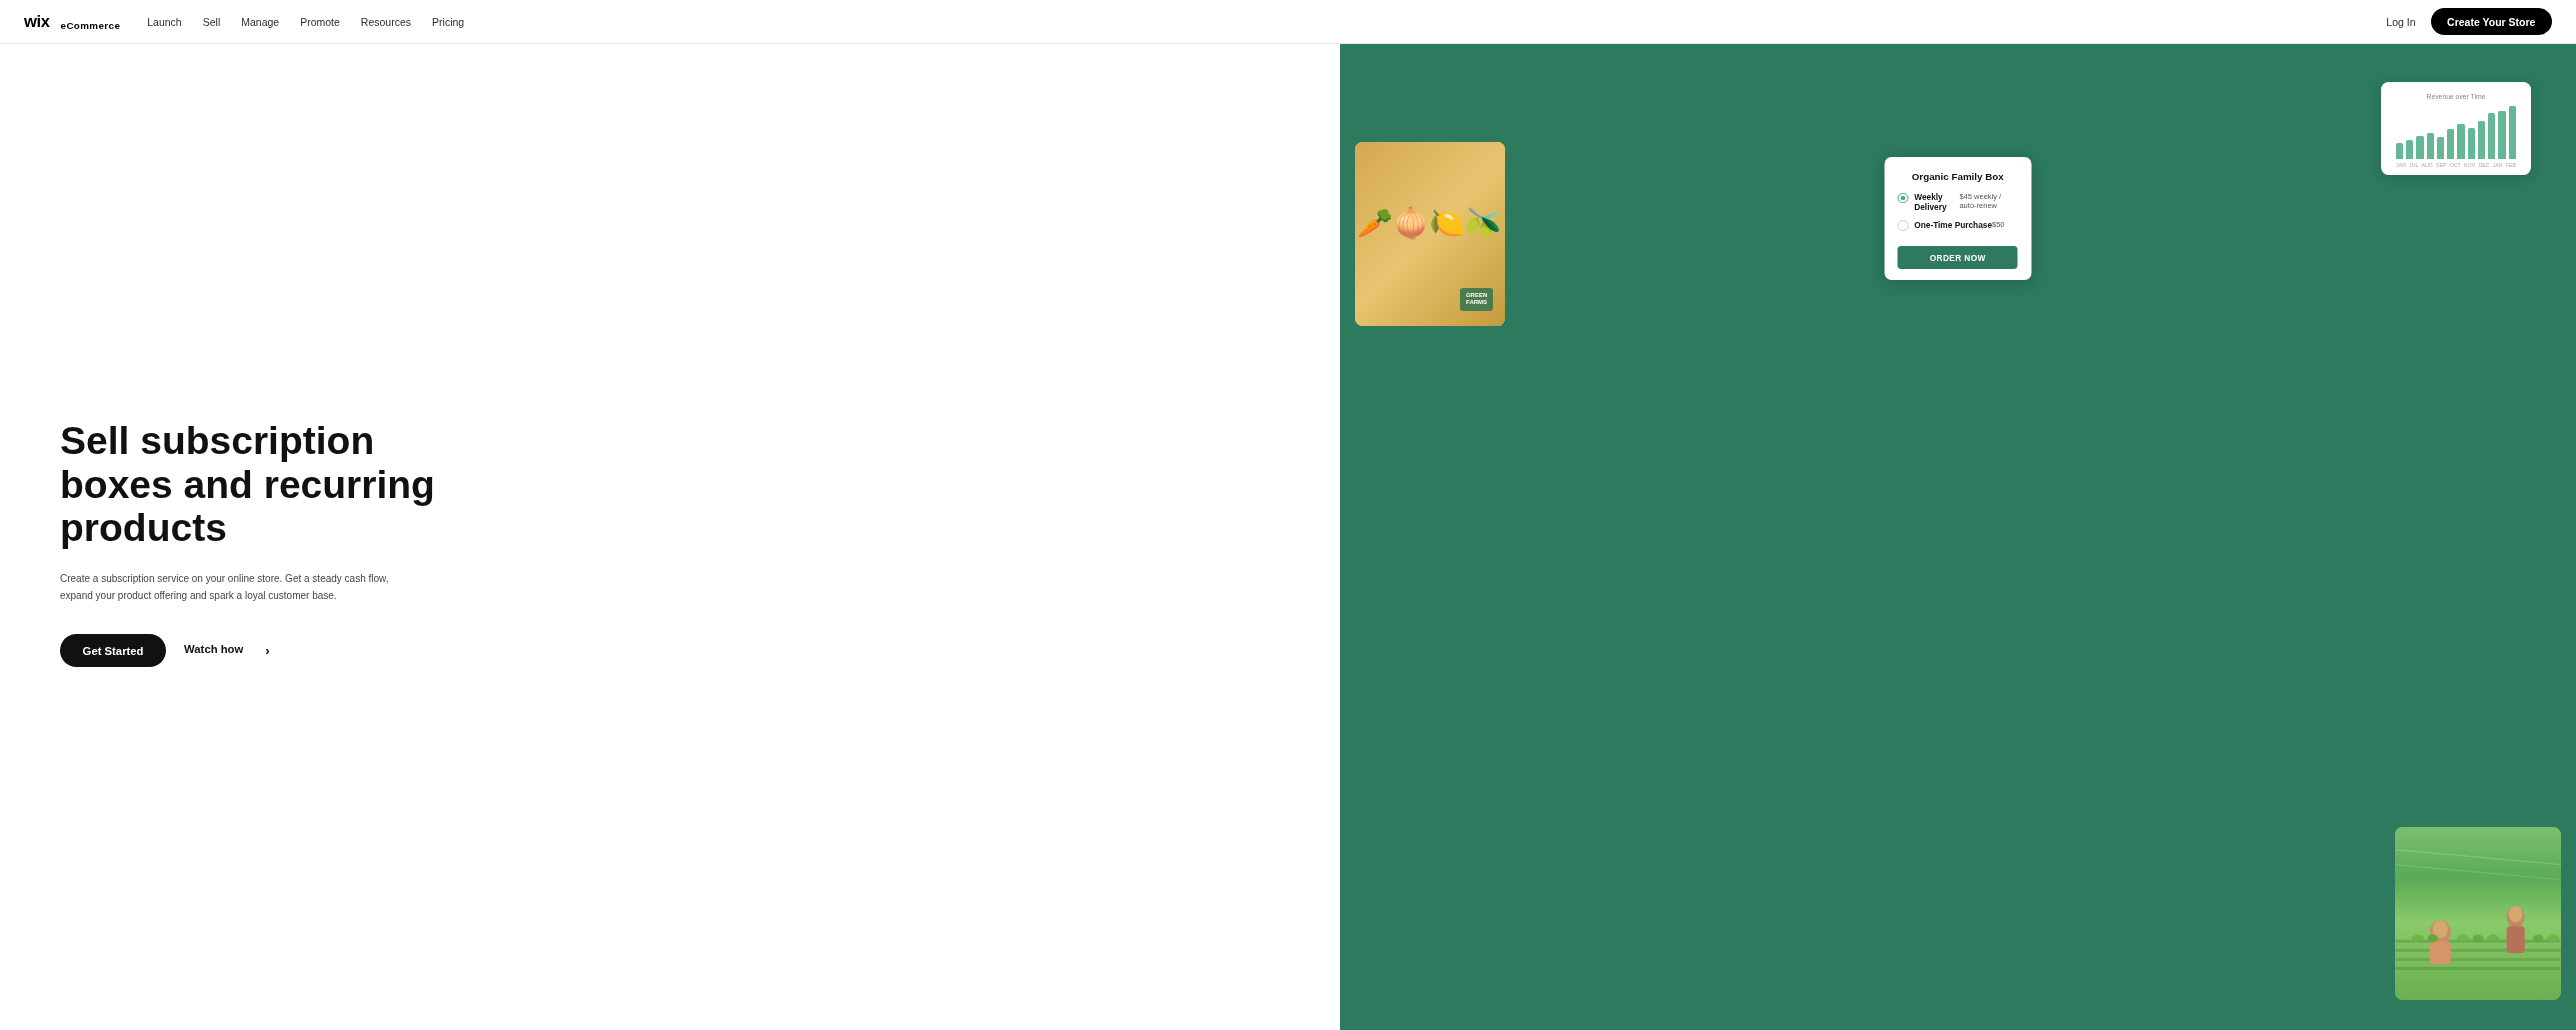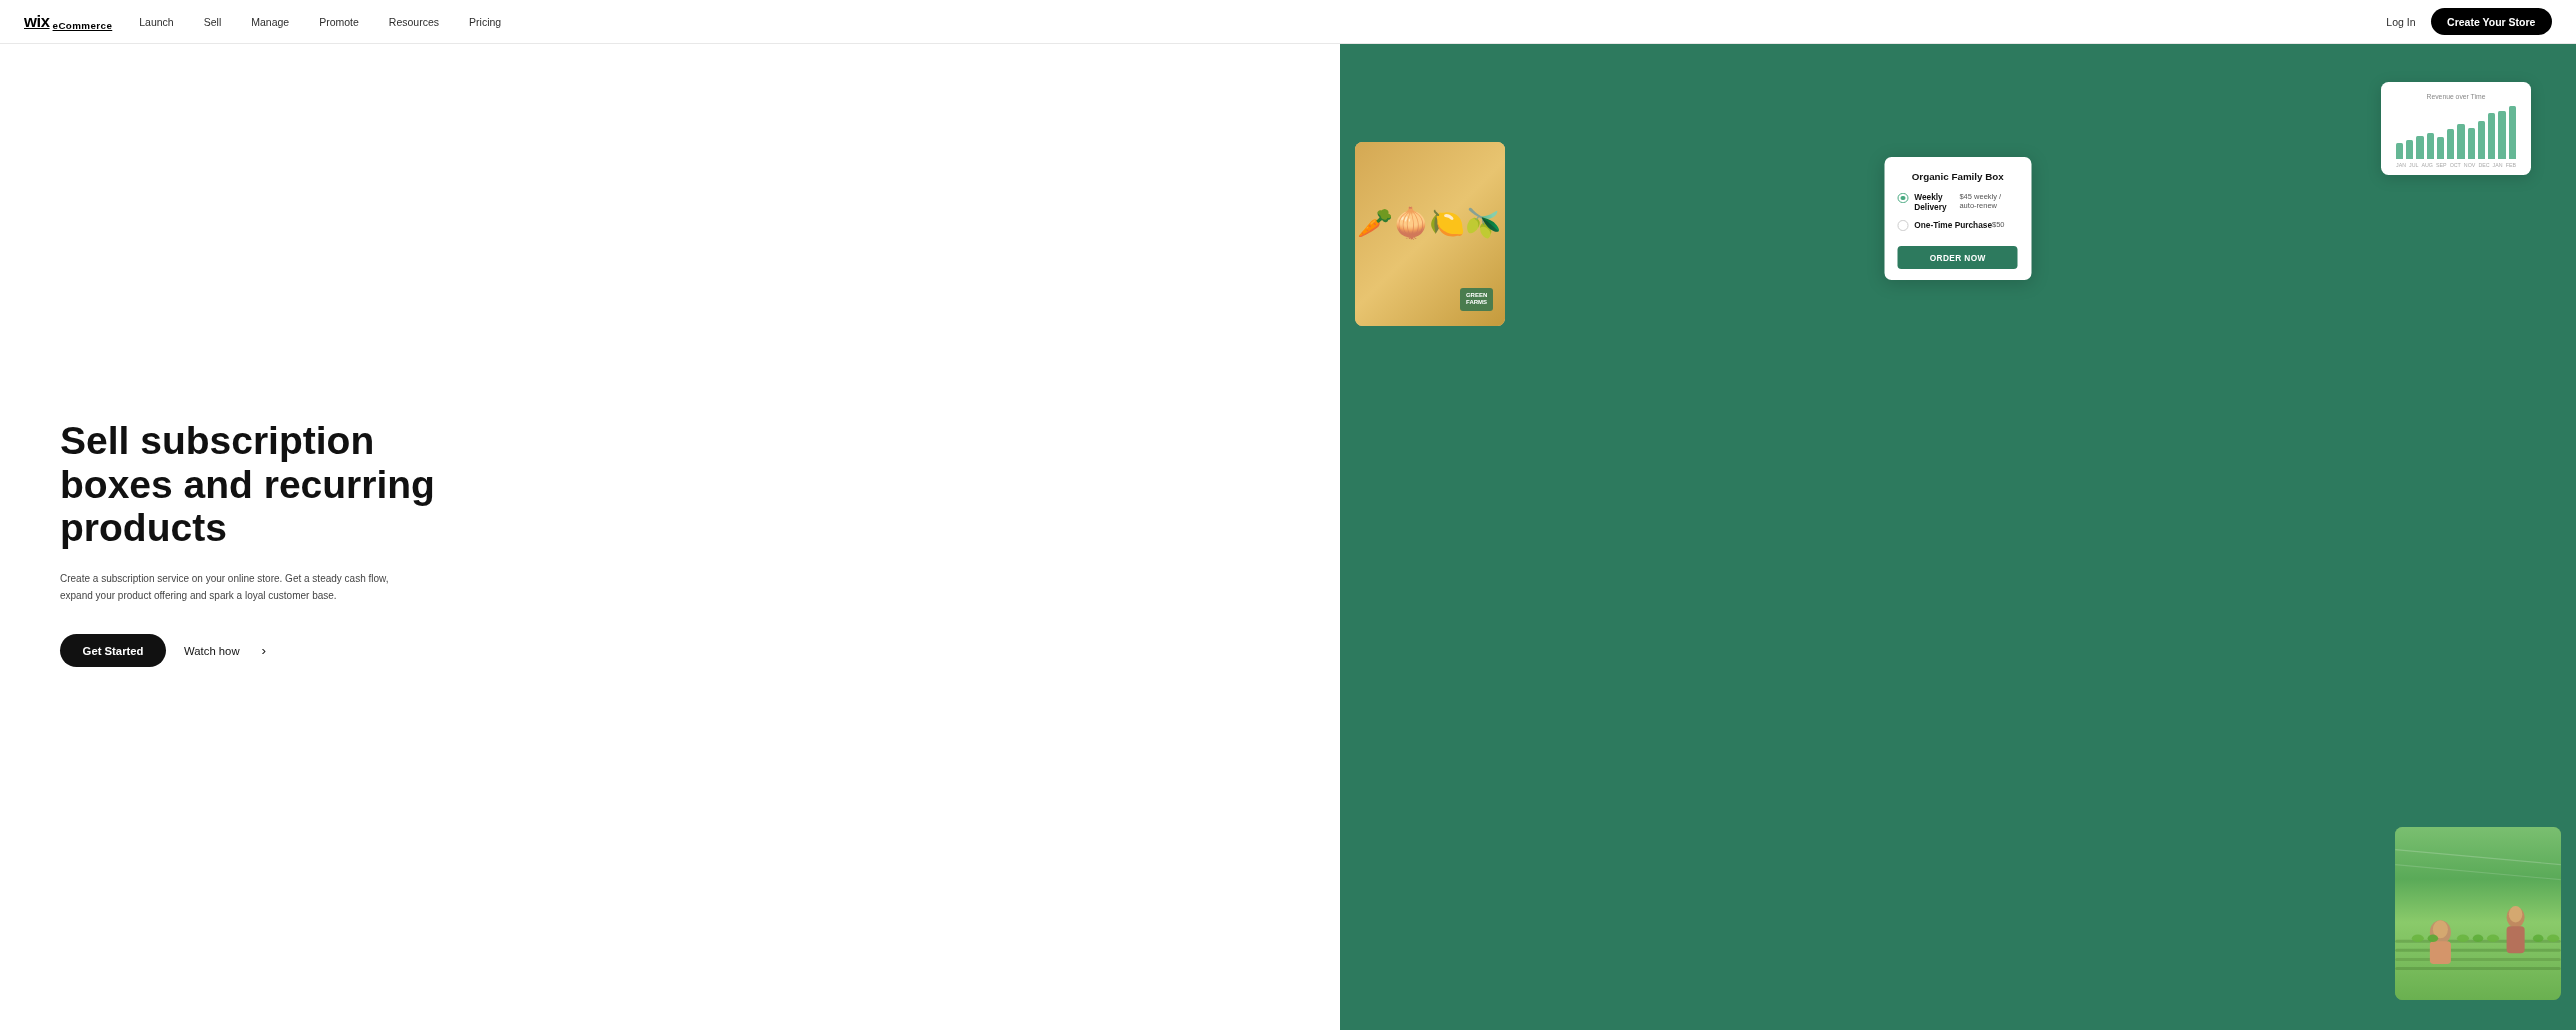--- a/index.html
+++ b/index.html
@@ -25,22 +25,21 @@
 
     .nav-left {
       display: flex;
       align-items: center;
       gap: 27px;
     }
 
     .logo {
       display: flex;
       align-items: center;
-      gap: 0;
-      text-decoration: underline;
+      gap: 8px;
     }
 
     .logo-wix {
       font-size: 16.6px;
       font-weight: 700;
       color: #000;
       letter-spacing: -0.4px;
     }
 
     .logo-ecommerce {
@@ -49,21 +48,21 @@
       color: #000;
       letter-spacing: 0.4px;
       margin-left: 3px;
       align-self: flex-end;
       margin-bottom: 1px;
     }
 
     .nav-links {
       display: flex;
       align-items: center;
-      gap: 30px;
+      gap: 21px;
       list-style: none;
     }
 
     .nav-links li a {
       text-decoration: none;
       color: #2d2d2d;
       font-size: 10.5px;
       font-weight: 500;
     }
 
@@ -137,26 +136,26 @@
       border: none;
       border-radius: 22.6px;
       padding: 10.5px 22.6px;
       font-size: 11.3px;
       font-weight: 600;
       cursor: pointer;
     }
 
     .watch-how-link {
       display: flex;
-      align-items: center;
+      align-items: flex-start;
       gap: 22px;
       text-decoration: none;
       color: #111;
       font-size: 11.3px;
-      font-weight: 400;
+      font-weight: 700;
       cursor: pointer;
     }
 
     .watch-how-link .arrow-icon {
       font-size: 13.5px;
       color: #111;
     }
 
     
     .hero-right {

